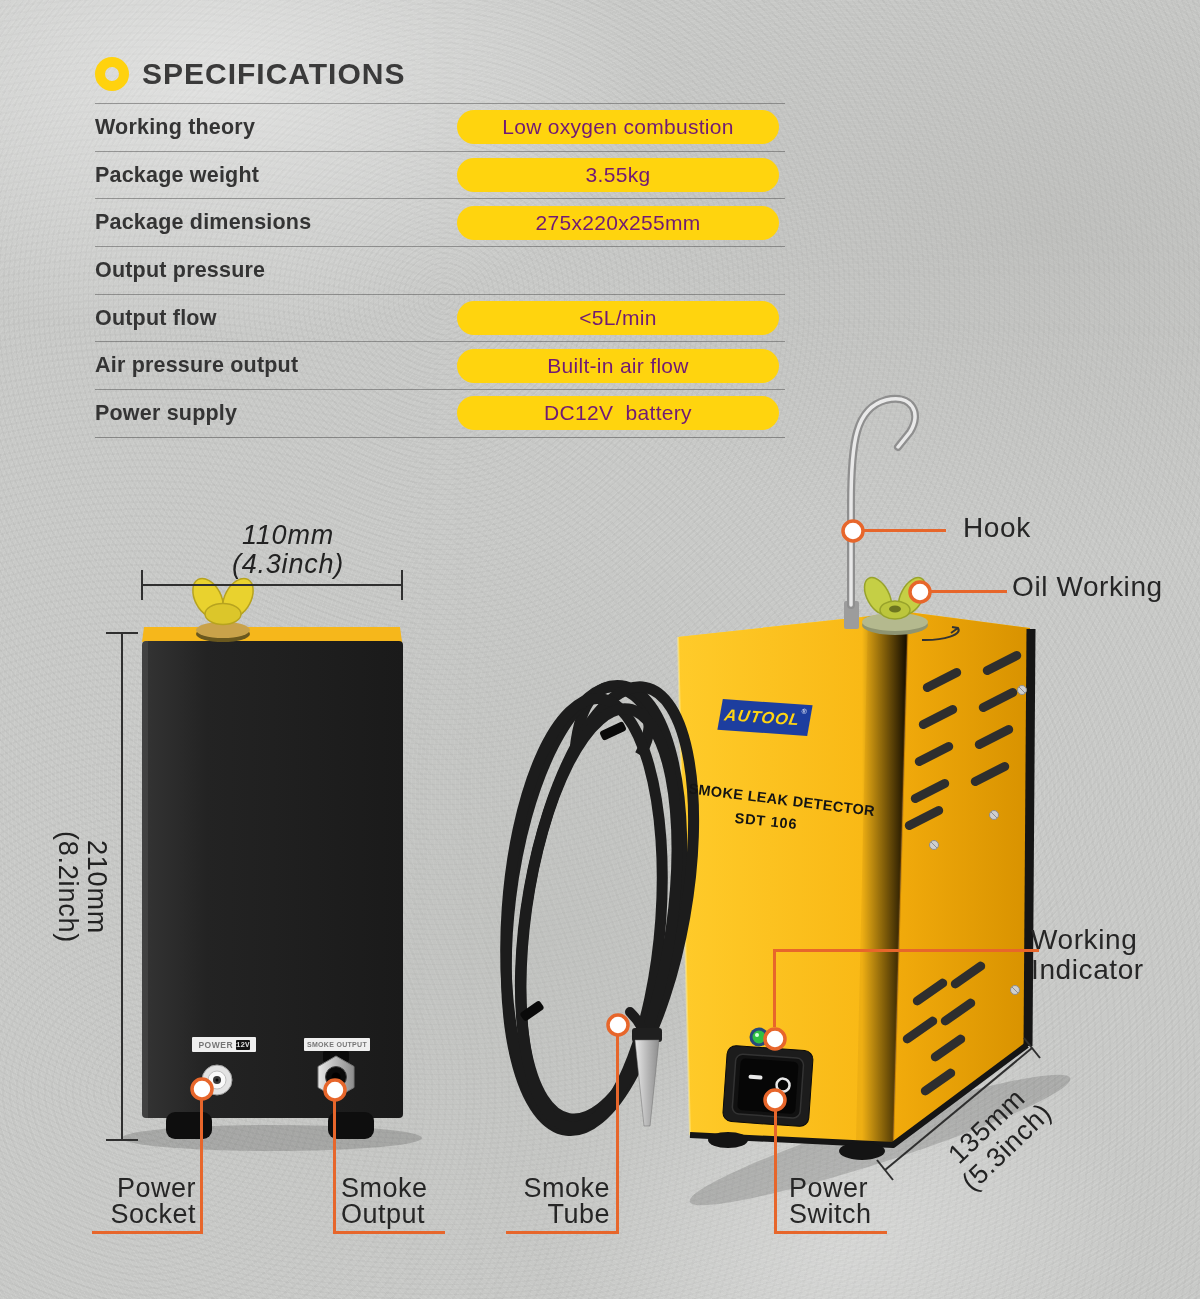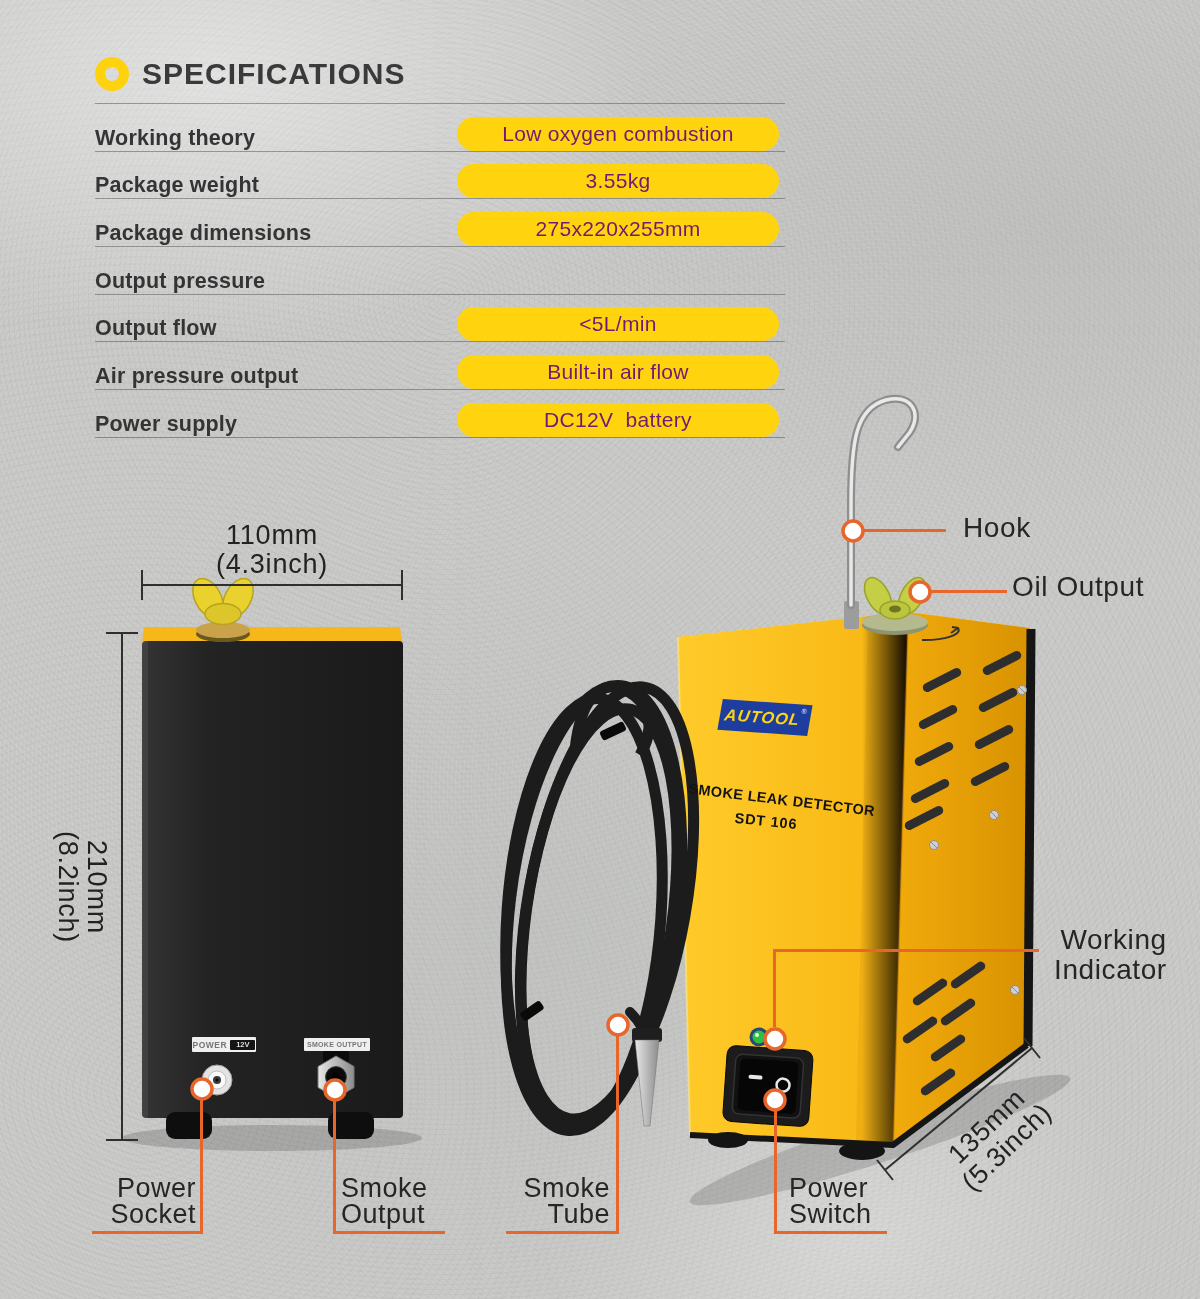--- a/index.html
+++ b/index.html
@@ -15,21 +15,21 @@
       repeating-radial-gradient(circle at 37% 23%, rgba(105,105,105,.055) 0 1.5px, rgba(0,0,0,0) 1.5px 5px),
       repeating-radial-gradient(circle at 73% 61%, rgba(255,255,255,.08) 0 1px, rgba(0,0,0,0) 1px 4px),
       repeating-radial-gradient(circle at 12% 84%, rgba(120,120,118,.05) 0 2px, rgba(0,0,0,0) 2px 7px);
   }
   .abs{position:absolute;}
   
   .spec-header{position:absolute;left:95px;top:57px;display:flex;align-items:flex-start;}
   .ring-icon{width:14px;height:14px;border:10px solid #ffd20e;border-radius:50%;}
   .spec-title{margin-left:13px;font-size:30px;font-weight:700;color:#3a3a3a;letter-spacing:1px;}
   .spec-table{position:absolute;left:95px;top:103px;width:690px;border-bottom:1px solid rgba(80,80,80,.55);}
-  .spec-row{display:flex;align-items:flex-end;justify-content:space-between;height:46.7px;border-top:1px solid rgba(80,80,80,.5);gap:36px;}
+  .spec-row{display:flex;align-items:center;justify-content:space-between;height:46.7px;border-top:1px solid rgba(80,80,80,.5);gap:36px;}
   .spec-label{font-size:21.5px;font-weight:700;color:#343434;letter-spacing:.2px;}
   .spec-pill{width:322px;height:34px;margin-right:6px;border-radius:17px;background:#ffd40e;
              display:flex;align-items:center;justify-content:center;
              font-size:21px;color:#701a75;letter-spacing:.3px;white-space:pre;}
   
   .dim{position:absolute;color:#222;font-size:27px;line-height:29px;letter-spacing:.8px;text-align:center;}
   .callout{position:absolute;color:#262626;font-size:28px;line-height:30px;letter-spacing:.6px;white-space:nowrap;}
   .blabel{position:absolute;top:1175px;width:130px;color:#262626;font-size:27px;line-height:26px;letter-spacing:.5px;}
   .oline{position:absolute;background:#e7662b;}
   
@@ -38,21 +38,21 @@
   .badge-txt{font-size:16.5px;font-weight:800;font-style:italic;color:#ffd412;letter-spacing:1px;}
   .badge-reg{font-size:7px;color:#fff;align-self:flex-start;margin-top:3px;}
   .front-product{position:absolute;left:688px;top:790px;width:160px;text-align:center;transform:rotate(7deg);
                  font-size:14.5px;font-weight:700;color:#141414;letter-spacing:.4px;white-space:nowrap;}
   .front-model{position:absolute;left:716px;top:813px;width:100px;text-align:center;transform:rotate(6deg);
                font-size:14.5px;font-weight:700;color:#141414;letter-spacing:.8px;}
   
   .plate{position:absolute;background:#efefef;display:flex;align-items:center;justify-content:center;border-radius:1px;}
   .plate-power{left:192px;top:1037px;width:64px;height:15px;gap:3px;}
   .plate-power .t{font-size:8.5px;font-weight:700;color:#767676;letter-spacing:.5px;}
-  .plate-power .chip{font-size:7.5px;font-weight:700;color:#ddd;background:#141414;padding:0 6px;line-height:10px;border-radius:1px;}
+  .plate-power .chip{font-size:7.5px;font-weight:700;color:#ddd;background:#141414;padding:0 0;line-height:10px;border-radius:1px;font-family:Liberation Mono, monospace;}
   .plate-smoke{left:304px;top:1038px;width:66px;height:13px;}
   .plate-smoke .t{font-size:7px;font-weight:700;color:#767676;letter-spacing:.3px;white-space:nowrap;}
 </style>
 </head>
 <body>
 
 <div class="page">
 
   <svg class="abs" style="left:0;top:0" width="1200" height="1299" viewBox="0 0 1200 1299">
     <defs>
@@ -256,21 +256,21 @@
     <div class="spec-row">
       <div class="spec-label">Air pressure output</div>
       <div class="spec-pill">Built-in air flow</div>
     </div>
     <div class="spec-row">
       <div class="spec-label">Power supply</div>
       <div class="spec-pill">DC12V  battery</div>
     </div>
   </div>
 
-  <div class="dim" style="left:162px;top:521px;width:220px;">
+  <div class="dim" style="left:178px;top:521px;width:220px;font-style:italic;">
     <div>110mm</div>
     <div>(4.3inch)</div>
   </div>
   <div class="dim" style="left:-38px;top:858px;width:240px;transform:rotate(90deg);">
     <div>210mm</div>
     <div>(8.2inch)</div>
   </div>
   <div class="dim" style="left:887px;top:1108px;width:220px;transform:rotate(-44deg);">
     <div>135mm</div>
     <div>(5.3inch)</div>
@@ -283,22 +283,22 @@
   <div class="oline" style="left:200px;top:1098px;width:3px;height:136px;"></div>
   <div class="oline" style="left:92px;top:1231px;width:111px;height:3px;"></div>
   <div class="oline" style="left:333px;top:1099px;width:3px;height:135px;"></div>
   <div class="oline" style="left:333px;top:1231px;width:112px;height:3px;"></div>
   <div class="oline" style="left:616px;top:1034px;width:3px;height:200px;"></div>
   <div class="oline" style="left:506px;top:1231px;width:113px;height:3px;"></div>
   <div class="oline" style="left:774px;top:1109px;width:3px;height:125px;"></div>
   <div class="oline" style="left:774px;top:1231px;width:113px;height:3px;"></div>
 
   <div class="callout" style="left:954px;top:513px;margin-left:9px;">Hook</div>
-  <div class="callout" style="left:1012px;top:572px;">Oil Output</div>
-  <div class="callout" style="left:1054px;top:925px;text-align:right;">
+  <div class="callout" style="left:1012px;top:572px;">Oil Working</div>
+  <div class="callout" style="left:1031px;top:925px;">
     <div>Working</div>
     <div>Indicator</div>
   </div>
   <div class="blabel" style="left:66px;text-align:right;">
     <div>Power</div>
     <div>Socket</div>
   </div>
   <div class="blabel" style="left:341px;">
     <div>Smoke</div>
     <div>Output</div>

